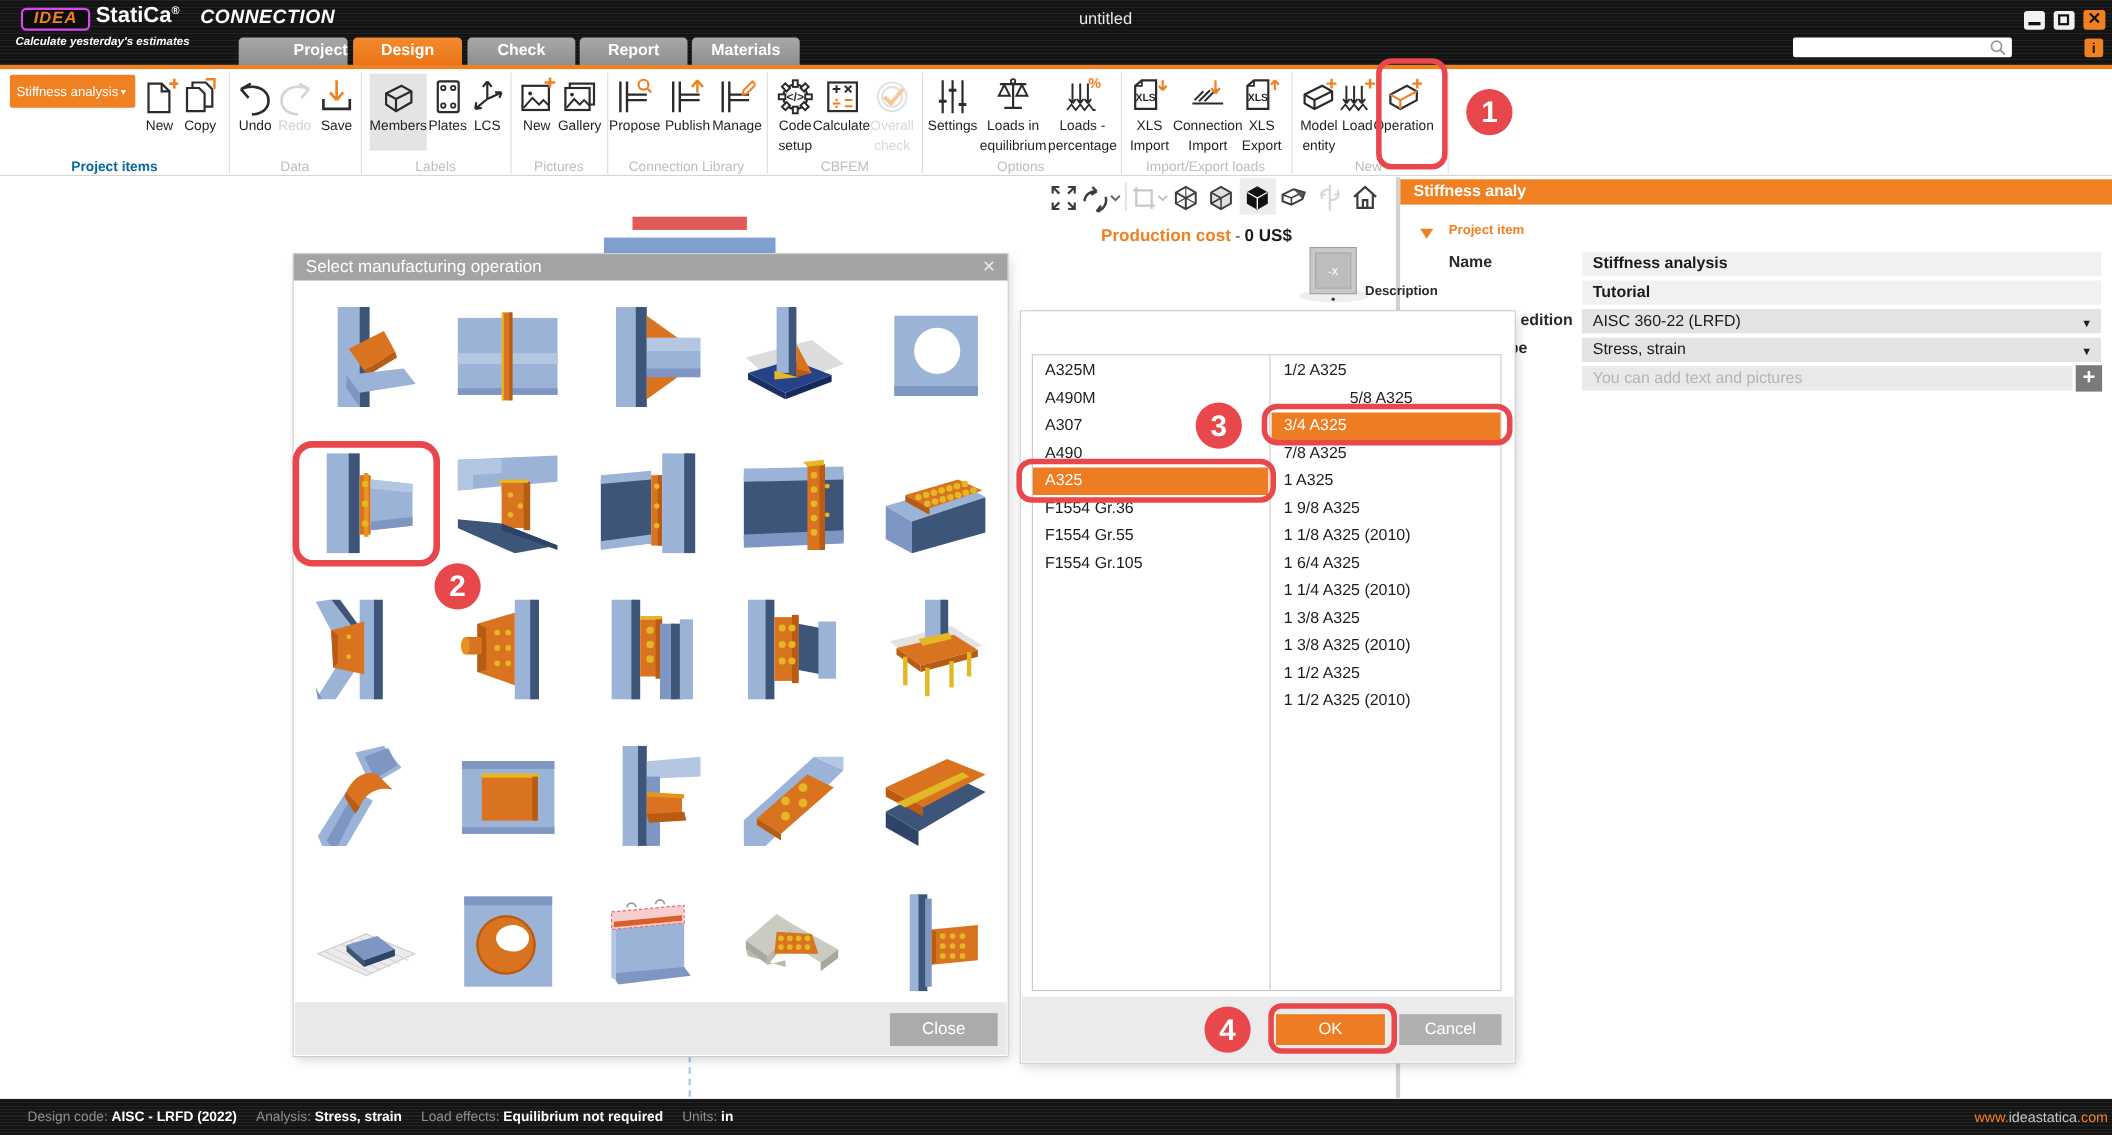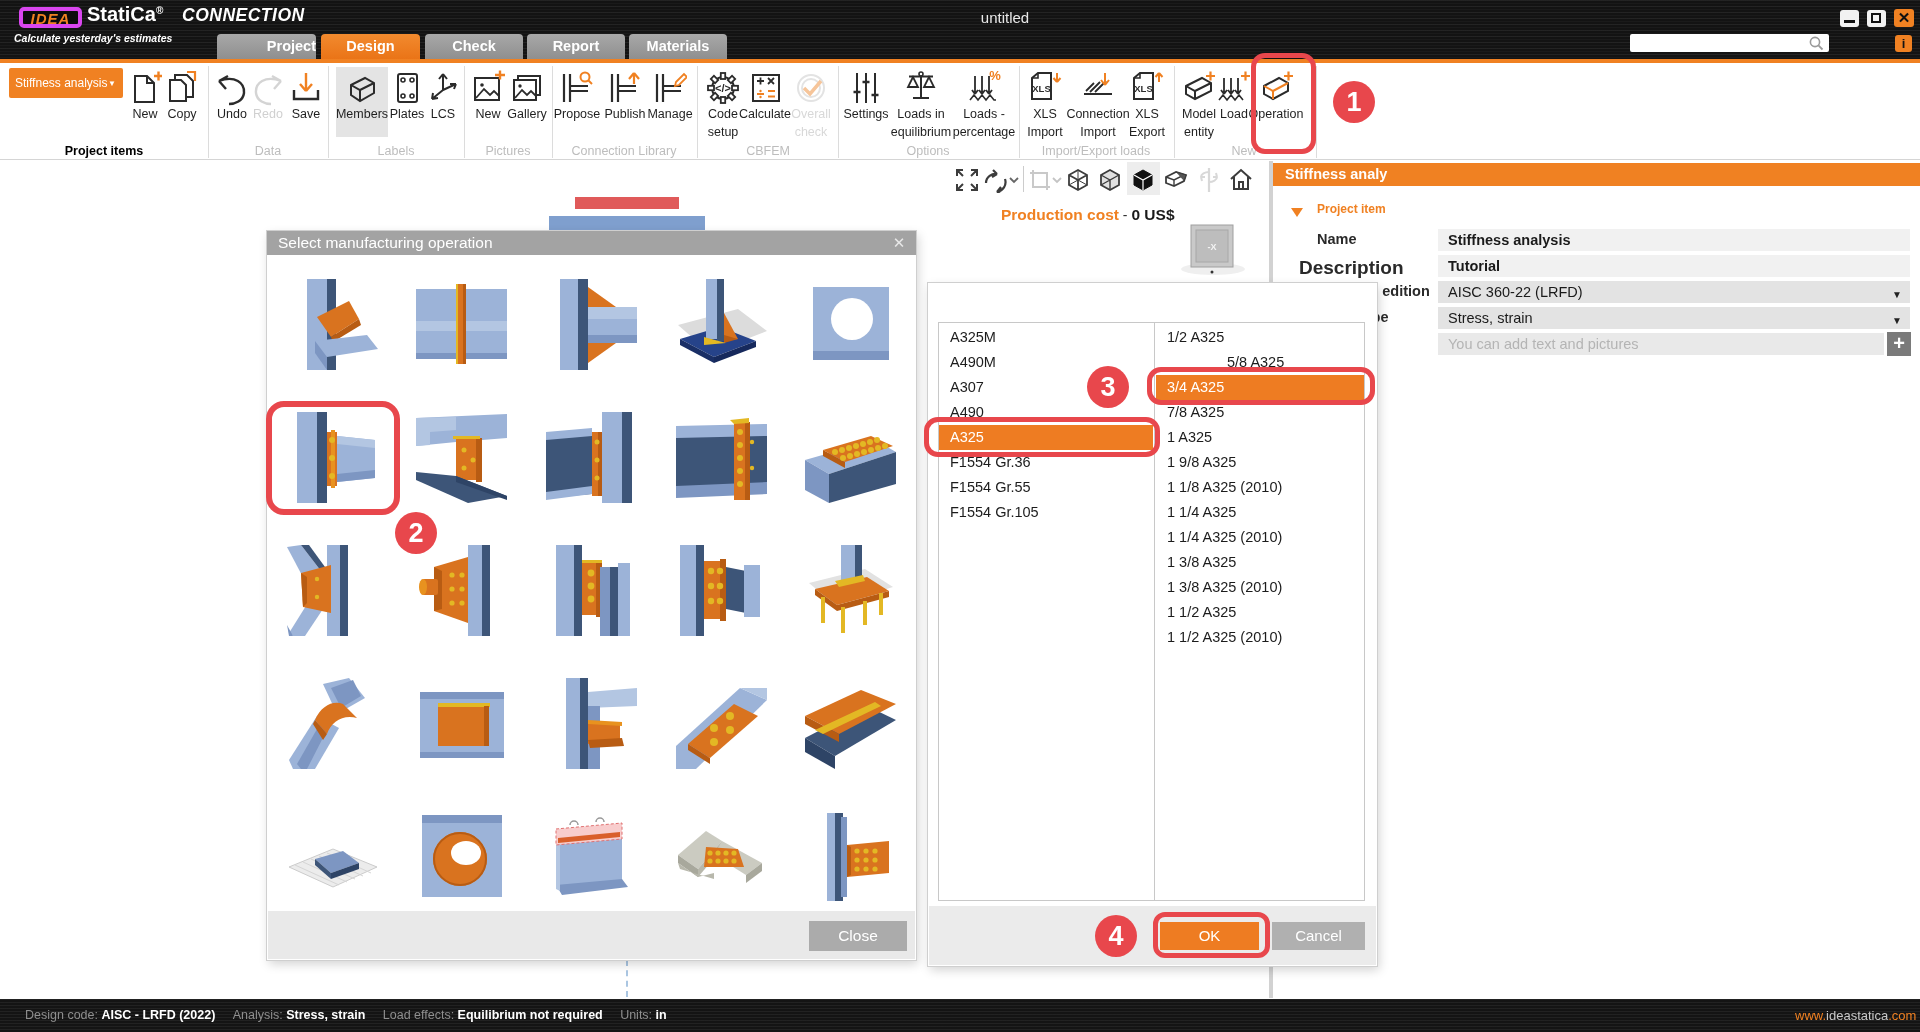--- a/index.html
+++ b/index.html
@@ -20,21 +20,21 @@
 .ddn{background:#e3e3e3;font-size:14.5px;color:#1a1a1a;}
 .ann{position:absolute;border:5px solid #e8474c;border-radius:14px;z-index:60;}
 .num{position:absolute;width:42px;height:42px;border-radius:50%;background:#e8474c;color:#fff;font-size:27px;font-weight:bold;text-align:center;line-height:42px;z-index:61;}
 .litem{height:25px;line-height:25px;font-size:14.5px;color:#1c1c1c;padding-left:11px;white-space:nowrap;}
 .sel{background:#ee7c22;color:#fff;}
 .statbar{left:0;top:999px;width:1920px;height:33px;background:#141414 repeating-linear-gradient(180deg,rgba(255,255,255,.06) 0 1px,rgba(0,0,0,0) 1px 3px);font-size:12.5px;}
 .sb-g{color:#8f8f8f;}.sb-w{color:#fff;font-weight:bold;}
 </style></head><body>
 <div id="app">
 <div class="abs hdr"></div>
-    <div class="abs" style="left:19px;top:7px;width:63px;height:21px;border:4px solid #d946ef;border-radius:5px;background:#0c0c0c;color:#f08122;font-size:15px;font-weight:bold;font-style:italic;text-align:center;line-height:15px;letter-spacing:1px;">IDEA</div>
+    <div class="abs" style="left:19px;top:7px;width:63px;height:21px;border:2px solid #d946ef;border-radius:5px;background:#0c0c0c;color:#f08122;font-size:15px;font-weight:bold;font-style:italic;text-align:center;line-height:15px;letter-spacing:1px;">IDEA</div>
     <div class="abs" style="left:87px;top:3px;color:#fff;font-size:20px;font-weight:bold;">StatiCa<span style="font-size:10px;vertical-align:7px;">®</span></div>
     <div class="abs" style="left:182px;top:5px;color:#fff;font-size:17.5px;font-weight:bold;font-style:italic;letter-spacing:.5px;">CONNECTION</div>
     <div class="abs" style="left:14px;top:32px;color:#fff;font-size:10.5px;font-weight:bold;font-style:italic;">Calculate yesterday's estimates</div>
     <div class="abs" style="left:905px;top:9px;width:200px;text-align:center;color:#e8e8e8;font-size:15px;">untitled</div>
     <div class="abs" style="left:1840px;top:10px;width:19px;height:17px;background:#f2f2f2;border-radius:3px;">
       <div class="abs" style="left:4px;top:10px;width:11px;height:3px;background:#111;"></div>
     </div>
     <div class="abs" style="left:1867px;top:10px;width:19px;height:17px;background:#f2f2f2;border-radius:3px;">
       <div class="abs" style="left:4px;top:3px;width:10px;height:10px;border:2.5px solid #111;"></div>
     </div>
@@ -68,21 +68,21 @@
       <path d="M19 6 v7 h7" fill="none" stroke="#2b2b2b" stroke-width="2"></path>
       <path d="M26 6 h9 M30.5 1.5 v9" stroke="#f08122" stroke-width="2.4" fill="none"></path>
     </svg>
     <svg class="abs" style="left:165px;top:70px;" width="34" height="36" viewBox="0 0 34 36">
       <path d="M5 10 h11 l5 5 v16 h-16 z" fill="none" stroke="#2b2b2b" stroke-width="2"></path>
       <path d="M10 10 v-5 h12 l6 6 v16 h-7" fill="none" stroke="#2b2b2b" stroke-width="2"></path>
       <path d="M22 2 h8 v9" stroke="#f08122" stroke-width="2.2" fill="none"></path>
     </svg>
     <div class="abs rlab" style="left:90px;top:107px;width:110px;">New</div>
     <div class="abs rlab" style="left:127px;top:107px;width:110px;">Copy</div>
-    <div class="abs rglab" style="left:24px;top:144px;width:160px;color:#000000;font-weight:bold;">Project items</div>
+    <div class="abs rglab" style="left:24px;top:144px;width:160px;color:#0369a1;font-weight:bold;">Project items</div>
     <svg class="abs" style="left:215px;top:70px;" width="34" height="36" viewBox="0 0 34 36">
       <path d="M4 11 l7 8 M4 11 l9 -5 M4 11 c16 -6 26 2 25 12 c-1 8 -9 11 -15 11" fill="none" stroke="#2b2b2b" stroke-width="2.4"></path>
     </svg>
     <svg class="abs" style="left:251px;top:70px;" width="34" height="36" viewBox="0 0 34 36">
       <path d="M30 11 l-7 8 M30 11 l-9 -5 M30 11 c-16 -6 -26 2 -25 12 c1 8 9 11 15 11" fill="none" stroke="#d4d4d4" stroke-width="2.4"></path>
     </svg>
     <svg class="abs" style="left:289px;top:70px;" width="34" height="36" viewBox="0 0 34 36">
       <path d="M17 3 v18 M17 21 l-6 -7 M17 21 l6 -7" stroke="#f08122" stroke-width="2.4" fill="none"></path>
       <path d="M5 20 v9 h24 v-9" fill="none" stroke="#2b2b2b" stroke-width="2.4"></path>
     </svg>
@@ -290,21 +290,21 @@
 <circle cx="34" cy="50" r="1.5" fill="#333"></circle>
 </svg>
     <div class="abs panel"></div>
     <div class="abs" style="left:1273px;top:163px;width:647px;height:23px;background:#f08122;color:#fff;font-weight:bold;font-size:14.5px;line-height:23px;padding-left:12px;">Stiffness analy</div>
     <svg class="abs" style="left:1290px;top:206px;" width="14" height="12">
       <path d="M1 2 h12 l-6 9 z" fill="#f08122"></path>
     </svg>
     <div class="abs" style="left:1317px;top:202px;color:#f08122;font-weight:bold;font-size:12px;">Project item</div>
     <div class="abs" style="left:1317px;top:231px;font-size:14.5px;font-weight:bold;color:#2a2a2a;">Name</div>
     <div class="abs fld" style="left:1438px;top:229px;width:472px;height:22px;line-height:22px;padding-left:10px;font-weight:bold;">Stiffness analysis</div>
-    <div class="abs" style="left:1299px;top:257px;font-size:19px;font-weight:bold;color:#2a2a2a;">Description</div>
+    <div class="abs" style="left:1241px;top:257px;font-size:12px;font-weight:bold;color:#2a2a2a;">Description</div>
     <div class="abs fld" style="left:1438px;top:255px;width:472px;height:22px;line-height:22px;padding-left:10px;font-weight:bold;">Tutorial</div>
     <div class="abs" style="left:1292px;top:283px;font-size:14.5px;font-weight:bold;color:#2a2a2a;">Design code edition</div>
     <div class="abs ddn" style="left:1438px;top:281px;width:472px;height:22px;line-height:22px;padding-left:10px;font-weight:normal;">AISC 360-22 (LRFD)<span style="position:absolute;right:8px;top:3px;font-size:10px;color:#222;">▼</span></div>
     <div class="abs" style="left:1295px;top:309px;font-size:14.5px;font-weight:bold;color:#2a2a2a;">Analysis type</div>
     <div class="abs ddn" style="left:1438px;top:307px;width:472px;height:22px;line-height:22px;padding-left:10px;font-weight:normal;">Stress, strain<span style="position:absolute;right:8px;top:3px;font-size:10px;color:#222;">▼</span></div>
     <div class="abs" style="left:1438px;top:333px;width:446px;height:22px;background:#e9e9e9;color:#b4b4b4;font-size:14.5px;line-height:22px;padding-left:10px;">You can add text and pictures</div>
     <div class="abs" style="left:1887px;top:332px;width:24px;height:24px;background:#7a7a7a;color:#fff;font-size:20px;font-weight:bold;text-align:center;line-height:23px;">+</div>
     <div class="abs dlg" style="left:267px;top:231px;width:649px;height:729px;"></div>
     <div class="abs" style="left:267px;top:231px;width:649px;height:24px;background:#a3a3a3;color:#fff;font-size:15.5px;line-height:24px;padding-left:11px;">Select manufacturing operation</div>
     <div class="abs" style="left:887px;top:231px;width:24px;height:24px;color:#e8e8e8;font-size:15px;line-height:24px;text-align:center;">✕</div>
@@ -602,21 +602,21 @@
     <div class="abs litem" style="left:939px;top:450px;width:214px;z-index:23;">F1554 Gr.36</div>
     <div class="abs litem" style="left:939px;top:475px;width:214px;z-index:23;">F1554 Gr.55</div>
     <div class="abs litem" style="left:939px;top:500px;width:214px;z-index:23;">F1554 Gr.105</div>
     <div class="abs litem" style="left:1156px;top:325px;width:208px;z-index:23;">1/2 A325</div>
     <div class="abs litem" style="left:1216px;top:350px;width:208px;z-index:23;">5/8 A325</div>
     <div class="abs litem sel" style="left:1156px;top:375px;width:208px;z-index:23;">3/4 A325</div>
     <div class="abs litem" style="left:1156px;top:400px;width:208px;z-index:23;">7/8 A325</div>
     <div class="abs litem" style="left:1156px;top:425px;width:208px;z-index:23;">1 A325</div>
     <div class="abs litem" style="left:1156px;top:450px;width:208px;z-index:23;">1 9/8 A325</div>
     <div class="abs litem" style="left:1156px;top:475px;width:208px;z-index:23;">1 1/8 A325 (2010)</div>
-    <div class="abs litem" style="left:1156px;top:500px;width:208px;z-index:23;">1 1/4 A325</div>
+    <div class="abs litem" style="left:1156px;top:500px;width:208px;z-index:23;">1 6/4 A325</div>
     <div class="abs litem" style="left:1156px;top:525px;width:208px;z-index:23;">1 1/4 A325 (2010)</div>
     <div class="abs litem" style="left:1156px;top:550px;width:208px;z-index:23;">1 3/8 A325</div>
     <div class="abs litem" style="left:1156px;top:575px;width:208px;z-index:23;">1 3/8 A325 (2010)</div>
     <div class="abs litem" style="left:1156px;top:600px;width:208px;z-index:23;">1 1/2 A325</div>
     <div class="abs litem" style="left:1156px;top:625px;width:208px;z-index:23;">1 1/2 A325 (2010)</div>
     <div class="abs" style="left:929px;top:906px;width:447px;height:59px;background:#ebebeb;z-index:21;"></div>
     <div class="abs" style="left:1160px;top:922px;width:99px;height:28px;background:#ee7c22;color:#fff;font-size:15px;text-align:center;line-height:28px;z-index:22;">OK</div>
     <div class="abs" style="left:1272px;top:922px;width:93px;height:28px;background:#b0b0b0;color:#fff;font-size:15px;text-align:center;line-height:28px;z-index:22;">Cancel</div>
     <div class="abs statbar"></div>
     <div class="abs" style="left:25px;top:1008px;z-index:5;font-size:12.5px;white-space:nowrap;"><span class="sb-g">Design code: </span><span class="sb-w">AISC - LRFD (2022)</span><span class="sb-g">&nbsp;&nbsp;&nbsp;&nbsp;&nbsp;Analysis: </span><span class="sb-w">Stress, strain</span><span class="sb-g">&nbsp;&nbsp;&nbsp;&nbsp;&nbsp;Load effects: </span><span class="sb-w">Equilibrium not required</span><span class="sb-g">&nbsp;&nbsp;&nbsp;&nbsp;&nbsp;Units: </span><span class="sb-w">in</span></div>

